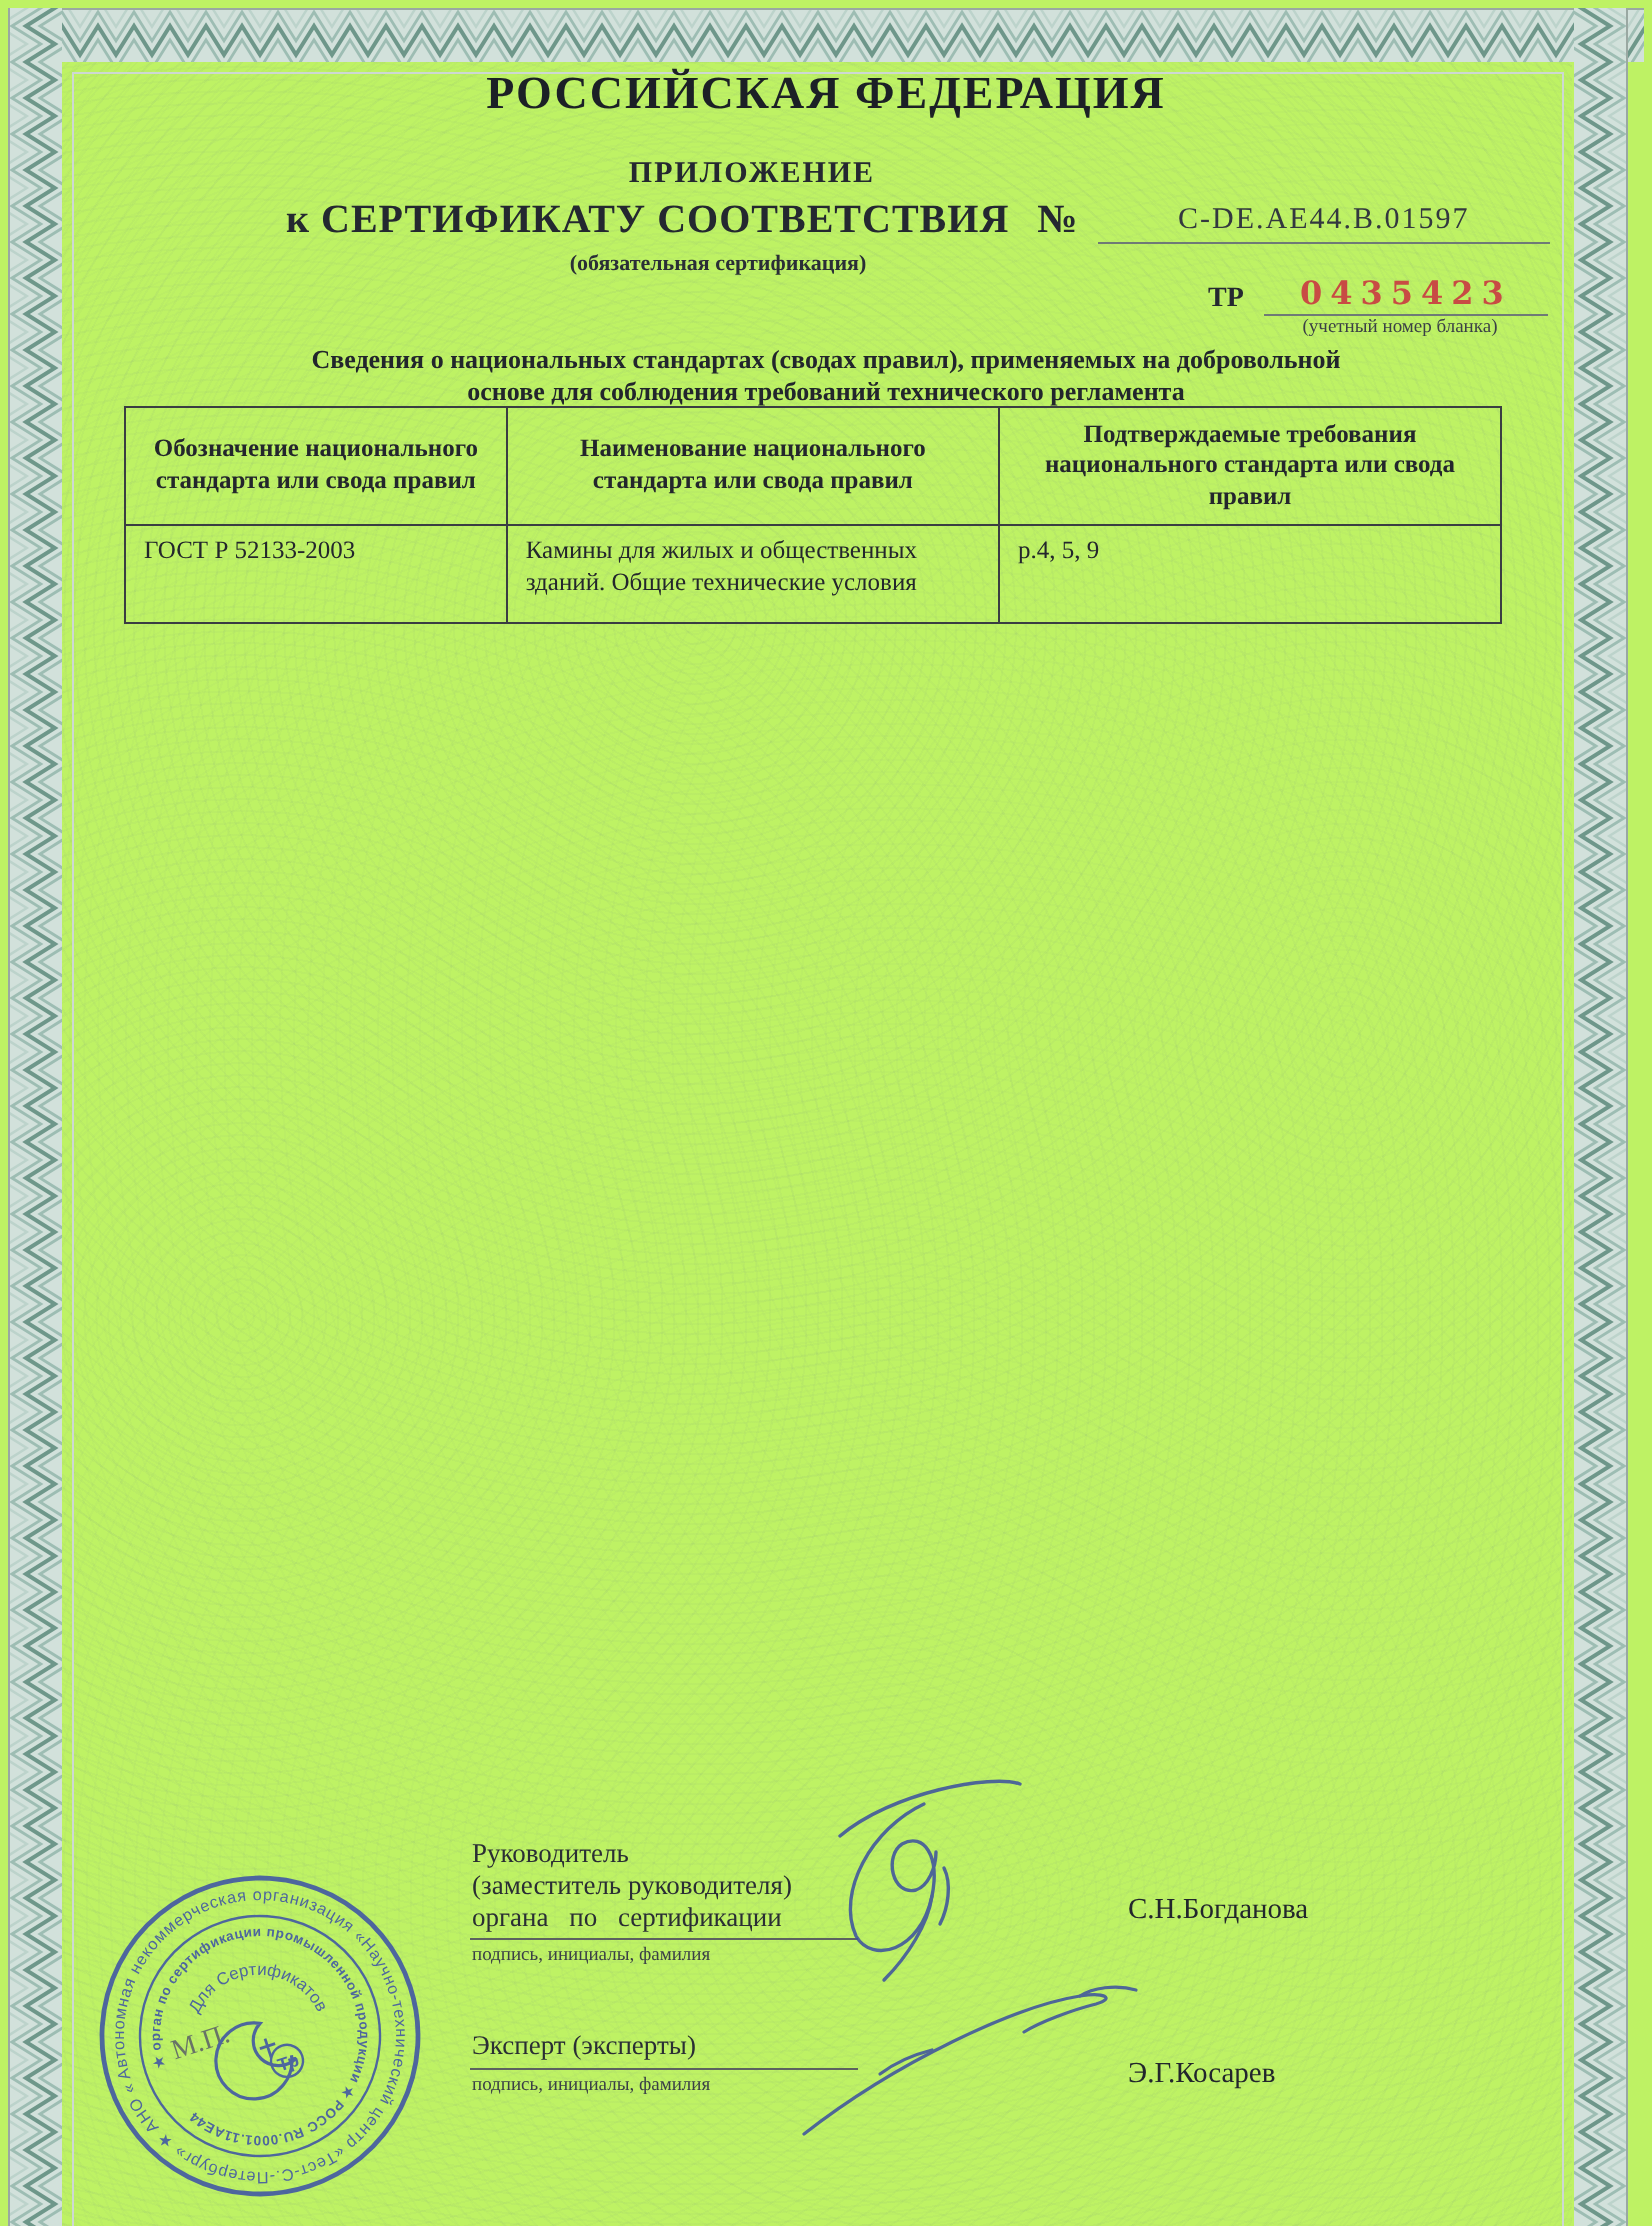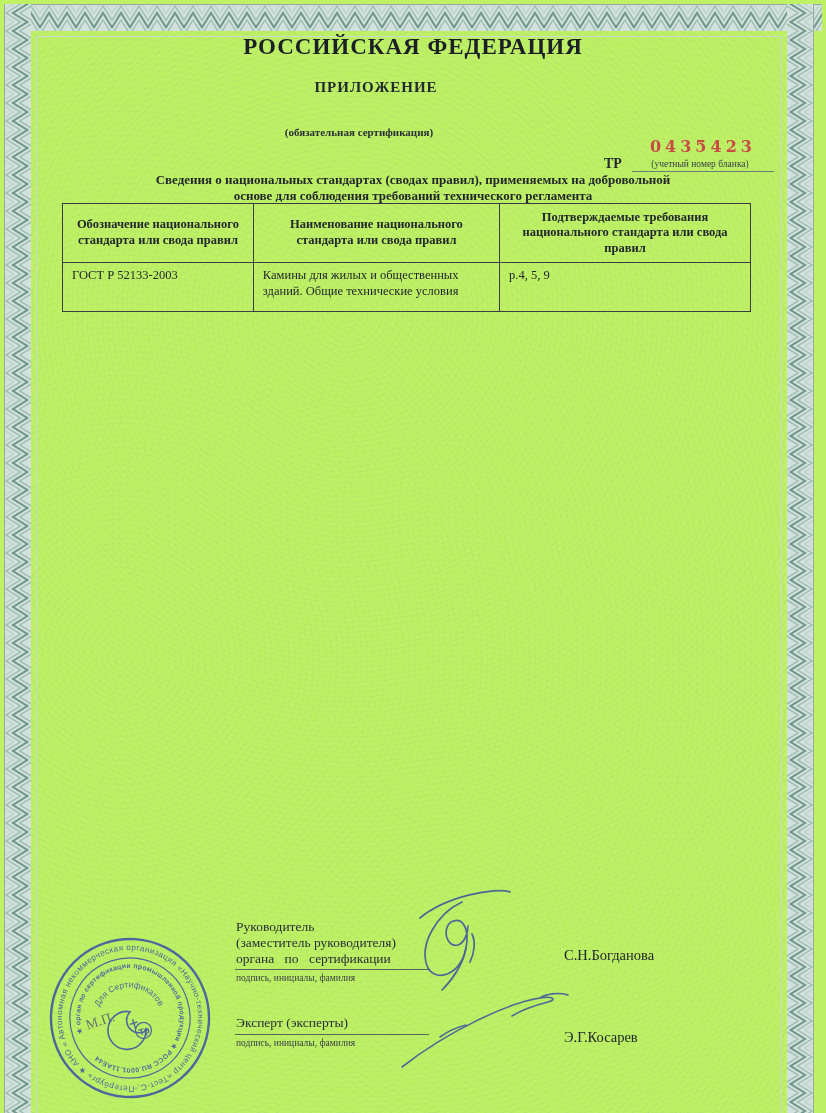--- a/index.html
+++ b/index.html
@@ -30,21 +30,21 @@
   .certline{position:absolute;left:143px;top:99px;width:632px;display:flex;align-items:flex-end;}
   .certline .lbl{font-size:20px;font-weight:700;letter-spacing:.5px;white-space:nowrap;color:#242830;}
   .certline .nosign{font-size:20px;font-weight:700;margin-left:14px;color:#242830;}
   .certline .numfield{flex:1;margin-left:10px;border-bottom:1px solid #6f7a76;
     text-align:center;font-size:15px;letter-spacing:1px;padding-bottom:2px;color:#33383f;}
   .certsub{position:absolute;left:143px;top:126px;width:432px;text-align:center;
     font-size:11px;font-weight:700;color:#2a2e36;}
   .trrow{position:absolute;left:604px;top:137px;width:170px;display:flex;align-items:flex-end;}
   .trrow .tr-lbl{font-size:14px;font-weight:700;color:#242830;}
   .trrow .tr-num{flex:1;margin-left:10px;border-bottom:1px solid #6f7a76;text-align:center;
-    font-size:16px;font-weight:700;letter-spacing:4px;color:#c84b44;padding-bottom:15px;
+    font-size:16px;font-weight:700;letter-spacing:4px;color:#c84b44;padding-bottom:1px;
     font-family:"DejaVu Serif", serif;}
   .trcap{position:absolute;left:626px;top:159px;width:148px;text-align:center;font-size:9.5px;color:#3a3f46;}
 
   .intro{position:absolute;left:0;top:172px;width:826px;text-align:center;
     font-size:13px;font-weight:700;line-height:1.2;color:#22262c;}
 
   table.std{position:absolute;left:62px;top:203px;width:689px;border-collapse:collapse;
     font-size:12.5px;color:#23262c;}
   table.std th,table.std td{border:1px solid #3a3d42;padding:4px 9px;vertical-align:top;text-align:left;}
   table.std th{font-weight:700;text-align:center;vertical-align:middle;height:50px;line-height:1.25;}
@@ -106,20 +106,25 @@
         <path d="M-5 -1 L11 9 L-5 19" fill="none" stroke="#9dbdb3" stroke-width="1.4"></path>
       </pattern>
     </defs>
     <rect width="100%" height="100%" fill="url(#chevR)"></rect>
   </svg>
   <div class="inner-frame"></div>
 
   <div class="title">РОССИЙСКАЯ ФЕДЕРАЦИЯ</div>
   <div class="subtitle">ПРИЛОЖЕНИЕ</div>
 
+  <div class="certline">
+    <span class="lbl">к СЕРТИФИКАТУ СООТВЕТСТВИЯ</span>
+    <span class="nosign">№</span>
+    <span class="numfield">C-DE.AE44.B.01597</span>
+  </div>
   <div class="certsub">(обязательная сертификация)</div>
 
   <div class="trrow">
     <span class="tr-lbl">ТР</span>
     <span class="tr-num">0435423</span>
   </div>
   <div class="trcap">(учетный номер бланка)</div>
 
   <div class="intro">
     <div>Сведения о национальных стандартах (сводах правил), применяемых на добровольной</div>

